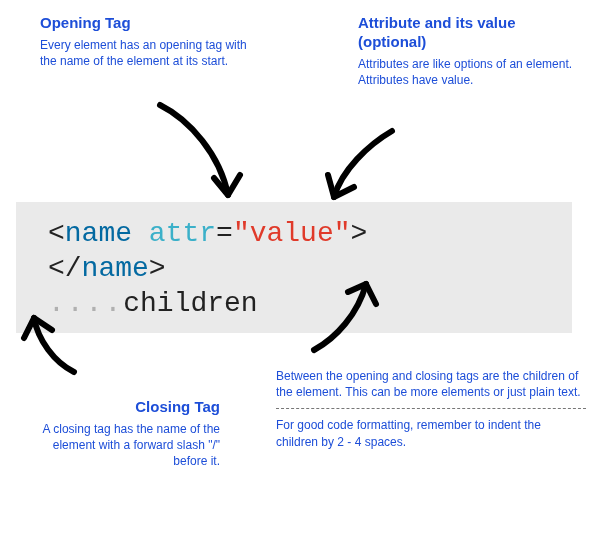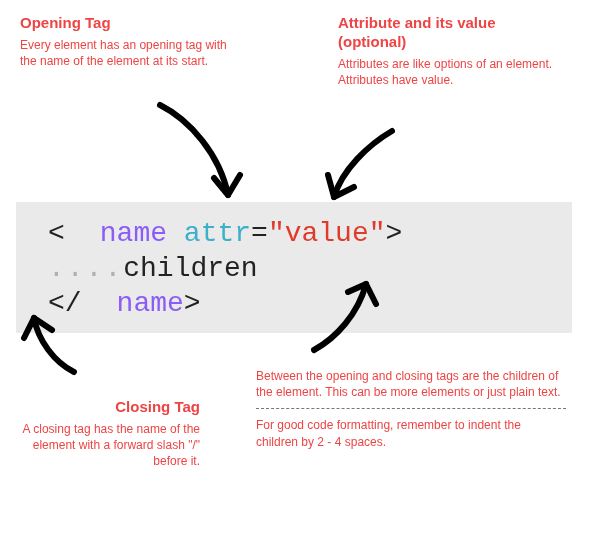--- a/index.html
+++ b/index.html
@@ -7,21 +7,22 @@
   body {
     width: 589px;
     height: 560px;
     font-family: Arial, Helvetica, sans-serif;
     background: #ffffff;
     position: relative;
     overflow: hidden;
   }
   .annotation {
     position: absolute;
-    color: #ef4444;
+    color: #1d4ed8;
+    margin-left: 20px;
   }
   .annotation .title {
     font-weight: 700;
     font-size: 15px;
     line-height: 1.25;
     margin-bottom: 4px;
   }
   .annotation .body {
     font-size: 12px;
     line-height: 1.35;
@@ -31,21 +32,21 @@
     left: 16px;
     top: 202px;
     width: 556px;
     background: #eaeaea;
     padding: 14px 18px 12px 32px;
     font-family: "Menlo","Consolas","Courier New",monospace;
     font-size: 28px;
     line-height: 1.25;
     color: #222;
   }
-  .code-block .blue { color: #8b5cf6; margin-left: 35px; }
+  .code-block .blue { color: #0369a1; }
   .code-block .cyan { color: #3bb0c9; }
   .code-block .red  { color: #e03a2a; }
   .code-block .indent-dots { color: #b0b0b0; letter-spacing: 2px; }
   .code-line { white-space: pre; }
   .arrow { position: absolute; }
   .divider {
     border: none;
     border-top: 1px dashed #777;
     margin: 8px 0;
   }
@@ -68,22 +69,22 @@
   <path d="M78,95 L64,78 M78,95 L90,75" fill="none" stroke="#000" stroke-width="6" stroke-linecap="round"></path>
 </svg>
 
 <svg class="arrow" style="left:320px; top:125px;" width="90" height="85" viewBox="0 0 90 85">
   <path d="M72,6 C48,20 22,45 14,72" fill="none" stroke="#000" stroke-width="6" stroke-linecap="round"></path>
   <path d="M14,72 L8,50 M14,72 L34,62" fill="none" stroke="#000" stroke-width="6" stroke-linecap="round"></path>
 </svg>
 
 <div class="code-block">
   <div class="code-line"><span>&lt;</span><span class="blue">name</span><span> </span><span class="cyan">attr</span><span>=</span><span class="red">"</span><span class="red">value</span><span class="red">"</span><span>&gt;</span></div>
+  <div class="code-line"><span>&lt;/</span><span class="blue">name</span><span>&gt;</span></div>
   <div class="code-line"><span class="indent-dots">....</span><span>children</span></div>
-  <div class="code-line"><span>&lt;/</span><span class="blue">name</span><span>&gt;</span></div>
 </div>
 
 <svg class="arrow" style="left:20px; top:308px;" width="80" height="80" viewBox="0 0 80 80">
   <path d="M54,64 C34,54 18,32 14,10" fill="none" stroke="#000" stroke-width="6" stroke-linecap="round"></path>
   <path d="M14,10 L4,30 M14,10 L32,22" fill="none" stroke="#000" stroke-width="6" stroke-linecap="round"></path>
 </svg>
 
 <svg class="arrow" style="left:300px; top:272px;" width="90" height="90" viewBox="0 0 90 90">
   <path d="M14,78 C36,66 58,42 66,12" fill="none" stroke="#000" stroke-width="6" stroke-linecap="round"></path>
   <path d="M66,12 L48,20 M66,12 L76,32" fill="none" stroke="#000" stroke-width="6" stroke-linecap="round"></path>

